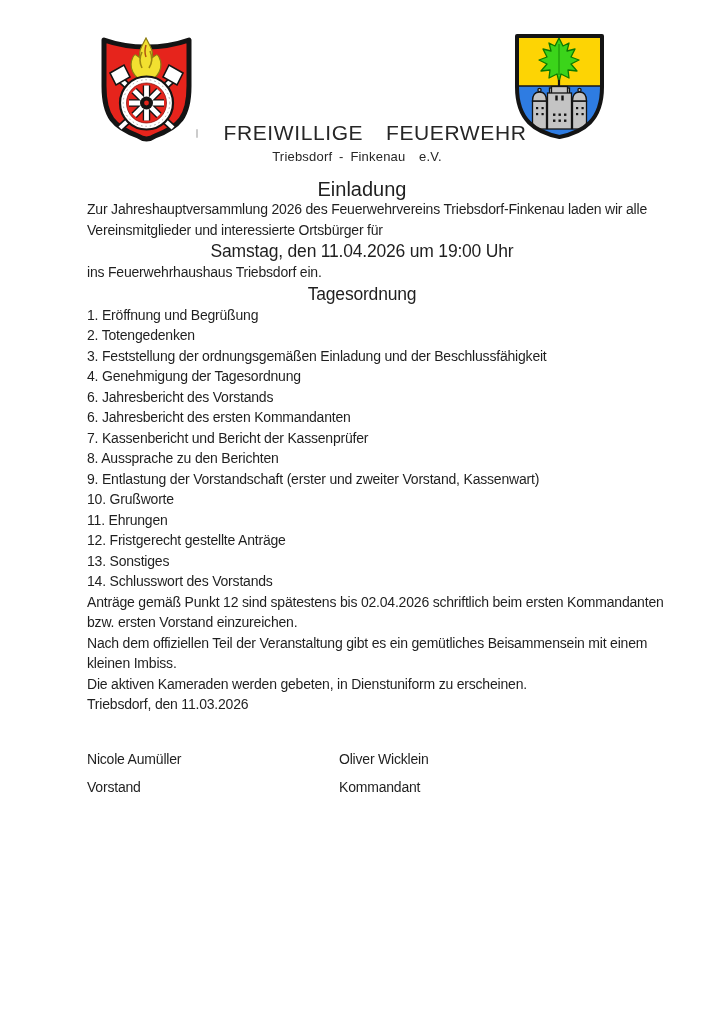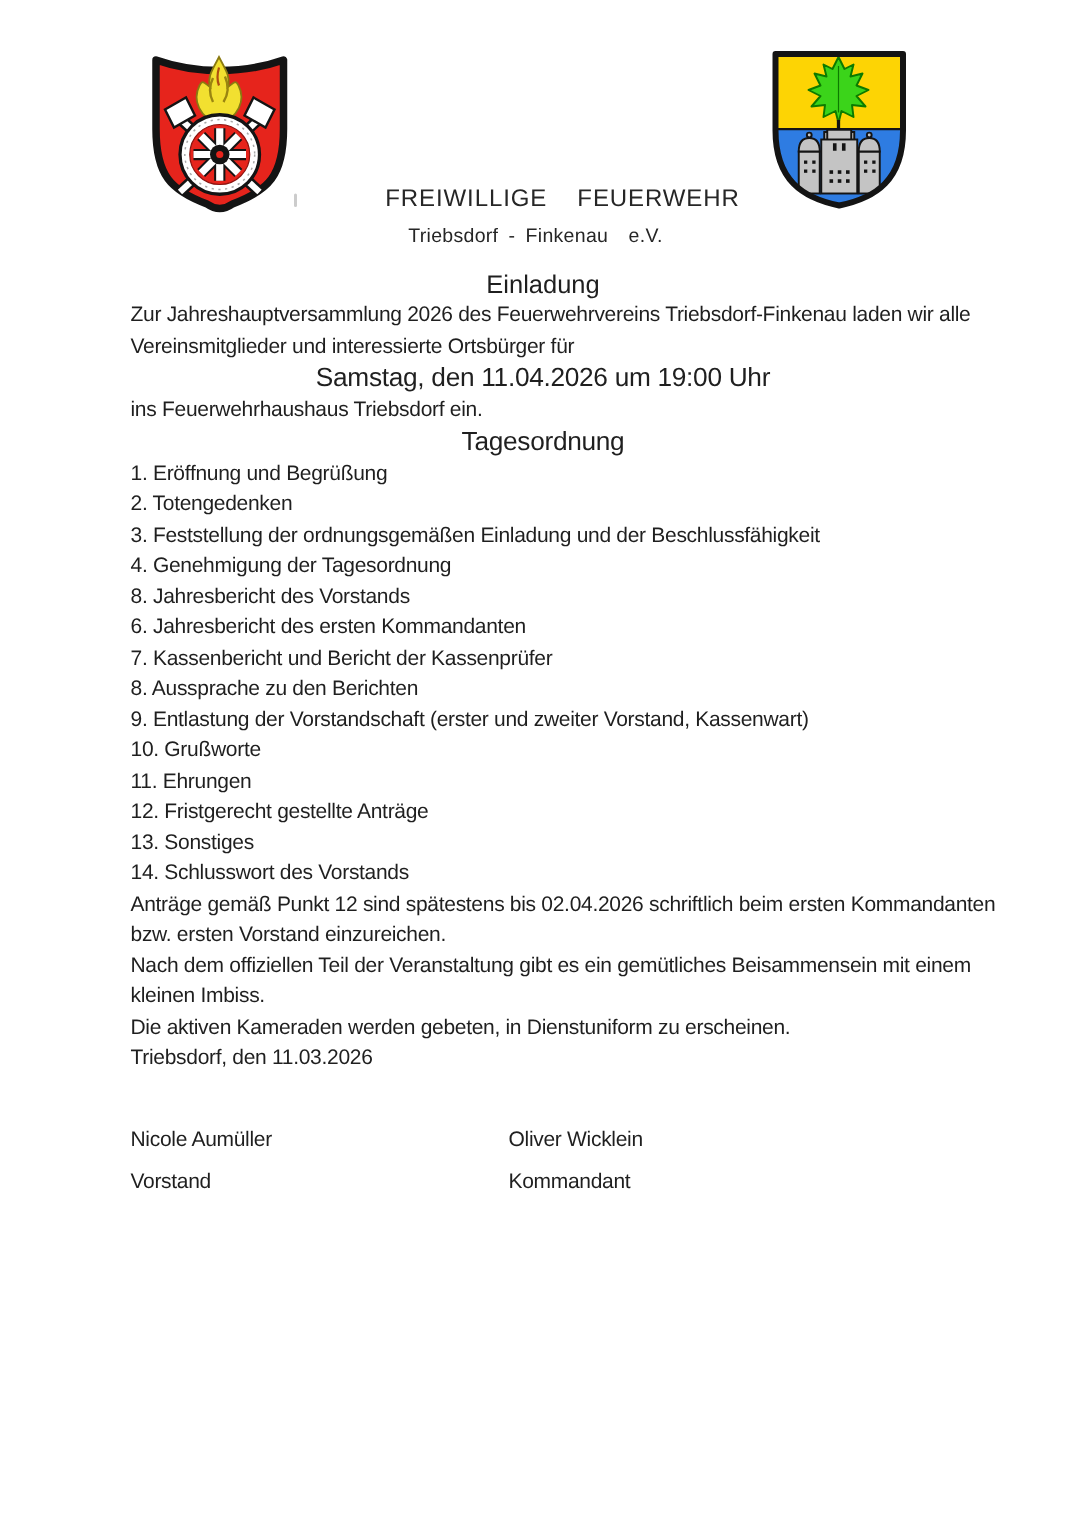--- a/index.html
+++ b/index.html
@@ -24,38 +24,38 @@
     position: absolute; left: 196px; top: 129px;
     width: 2px; height: 9px; background: #cccccc; border-radius: 1px;
   }
 
   
   .org-title {
     position: absolute; top: 120px; left: 0; width: 714px;
     text-align: center; color: #262626;
   }
   .org-line1 {
-    font-size: 16px; line-height: 25px;
+    font-size: 21px; line-height: 25px;
     letter-spacing: 0.6px; word-spacing: 5px; white-space: pre; margin-left: 36px;
   }
   .org-line2 {
     font-size: 13px; line-height: 22px; margin-top: 1px;
     letter-spacing: 0.2px; word-spacing: 3px; white-space: pre;
   }
 
   
   .content {
     position: absolute; left: 87px; top: 180px; width: 550px;
     font-size: 14px; letter-spacing: -0.2px;
   }
   .content p, .content h1, .content h2 { margin: 0; padding: 0; font-weight: normal; }
 
   .h-einladung {
     margin-top: 6px; text-align: center;
-    font-weight: bold; font-size: 17px; line-height: 19px; letter-spacing: 0;
+    font-weight: bold; font-size: 20px; line-height: 19px; letter-spacing: 0;
   }
   .para { margin-top: 13px; }
   .line { line-height: 20.5px; white-space: nowrap; margin-top: 16px; }
   .h-date, .h-agenda {
     text-align: center; font-weight: bold;
     font-size: 17.5px; line-height: 22px; letter-spacing: -0.2px;
   }
   .h-date  { margin-top: 4px; }
   .loc-line { margin-top: 7px; }
   .h-agenda { margin-top: 9px; }
@@ -188,21 +188,21 @@
 
     <p class="line loc-line">ins Feuerwehrhaushaus Triebsdorf ein.</p>
 
     <h2 class="h-agenda">Tagesordnung</h2>
 
     <div class="agenda">
       <p class="agenda-item">1. Eröffnung und Begrüßung</p>
       <p class="agenda-item">2. Totengedenken</p>
       <p class="agenda-item">3. Feststellung der ordnungsgemäßen Einladung und der Beschlussfähigkeit</p>
       <p class="agenda-item">4. Genehmigung der Tagesordnung</p>
-      <p class="agenda-item">8. Jahresbericht des Vorstands</p>
+      <p class="agenda-item">6. Jahresbericht des Vorstands</p>
       <p class="agenda-item">6. Jahresbericht des ersten Kommandanten</p>
       <p class="agenda-item">7. Kassenbericht und Bericht der Kassenprüfer</p>
       <p class="agenda-item">8. Aussprache zu den Berichten</p>
       <p class="agenda-item">9. Entlastung der Vorstandschaft (erster und zweiter Vorstand, Kassenwart)</p>
       <p class="agenda-item">10. Grußworte</p>
       <p class="agenda-item">11. Ehrungen</p>
       <p class="agenda-item">12. Fristgerecht gestellte Anträge</p>
       <p class="agenda-item">13. Sonstiges</p>
       <p class="agenda-item">14. Schlusswort des Vorstands</p>
     </div>

